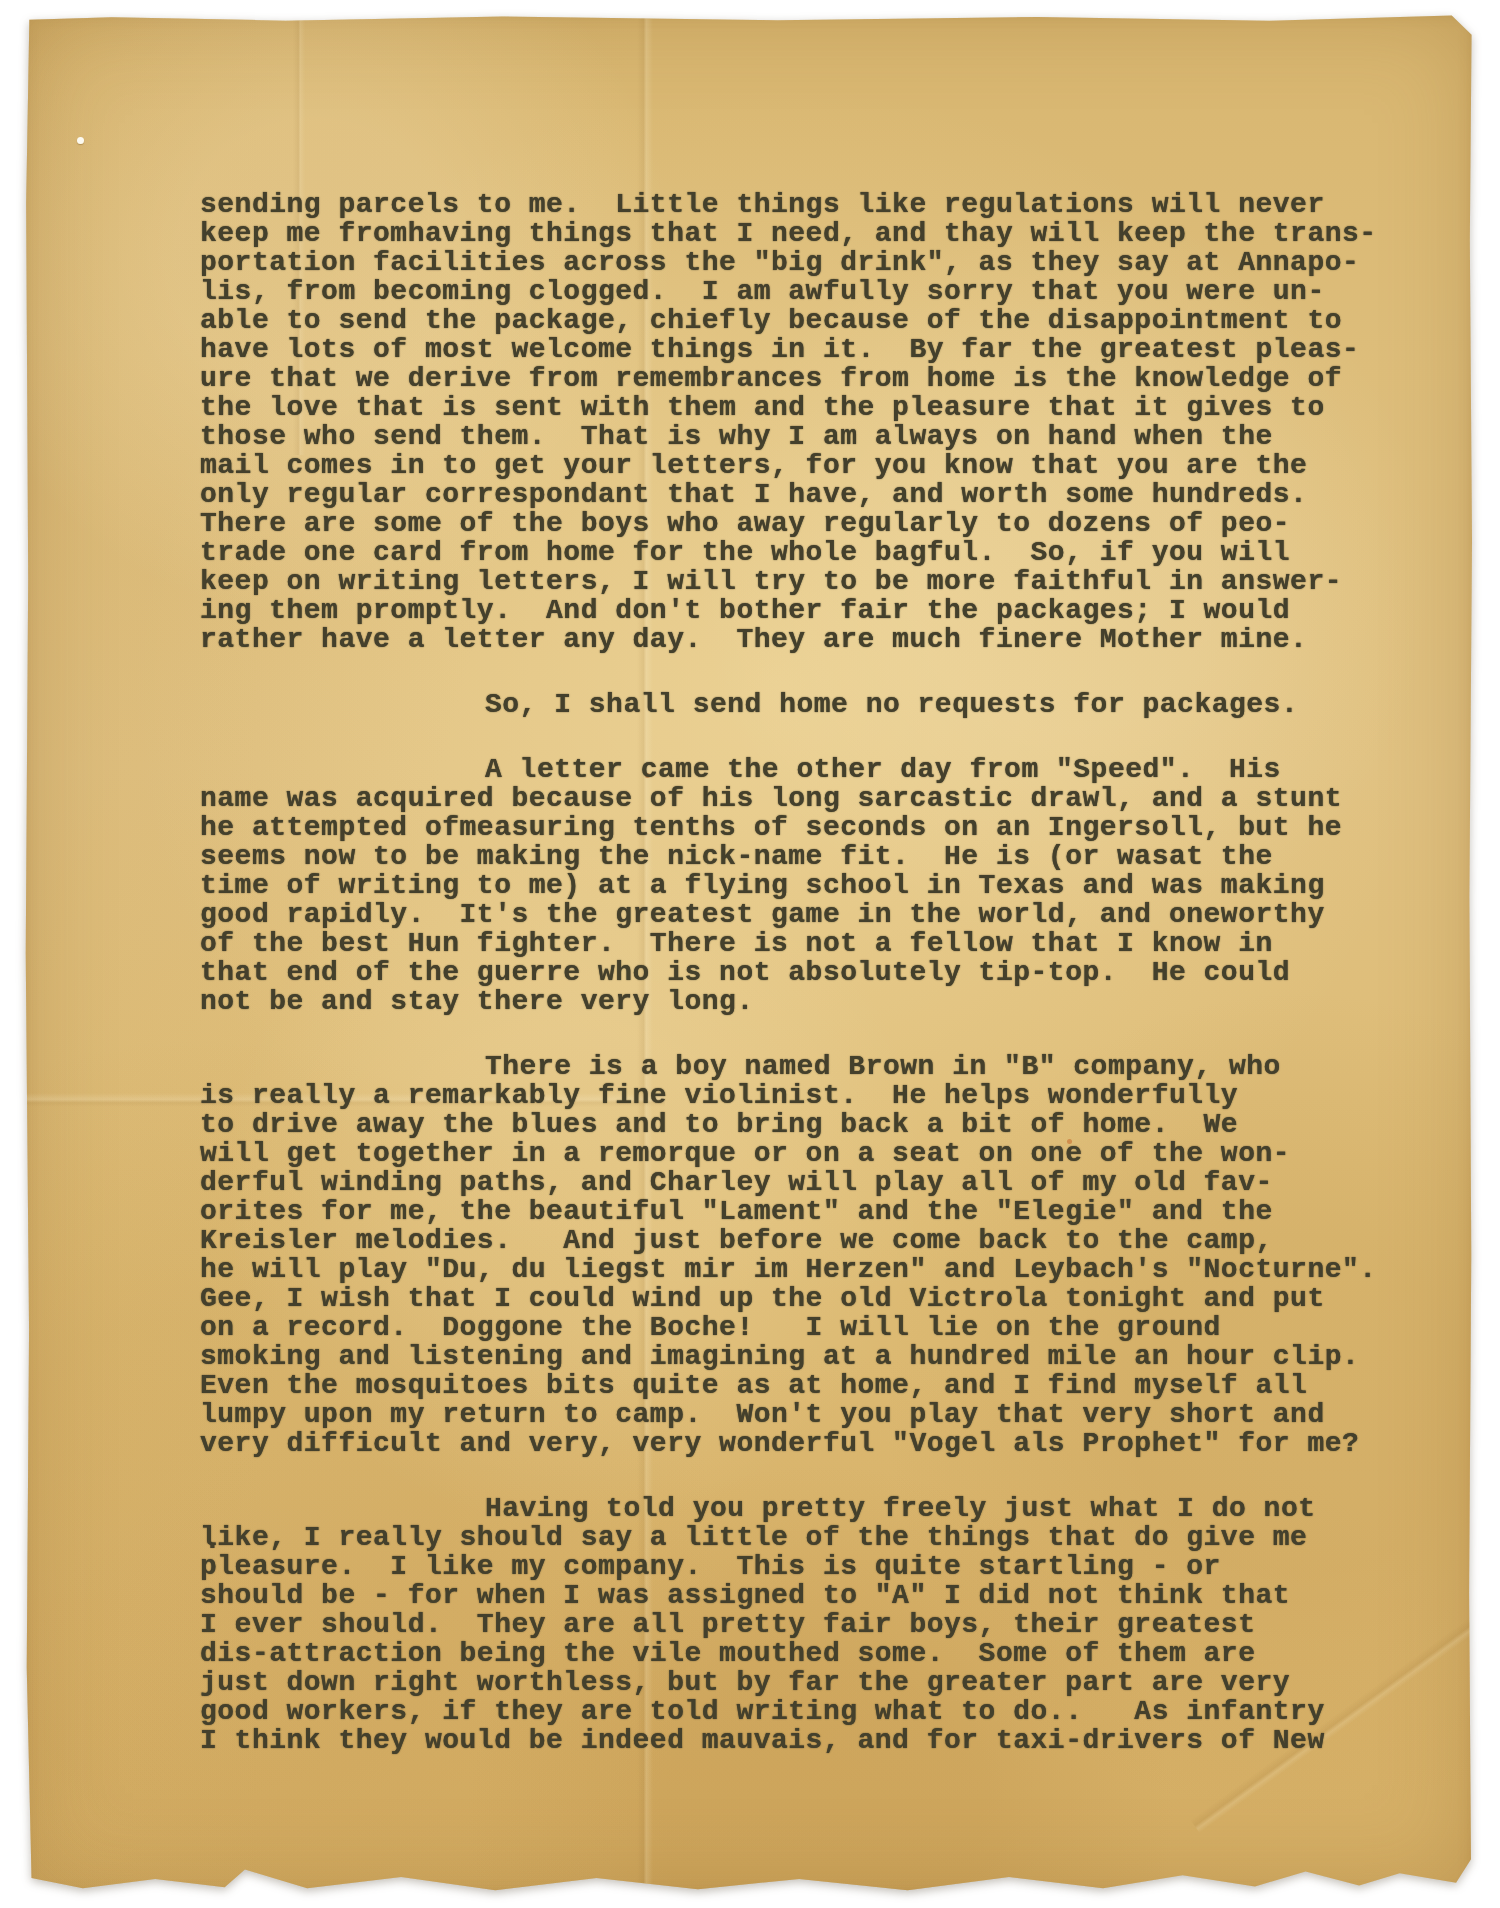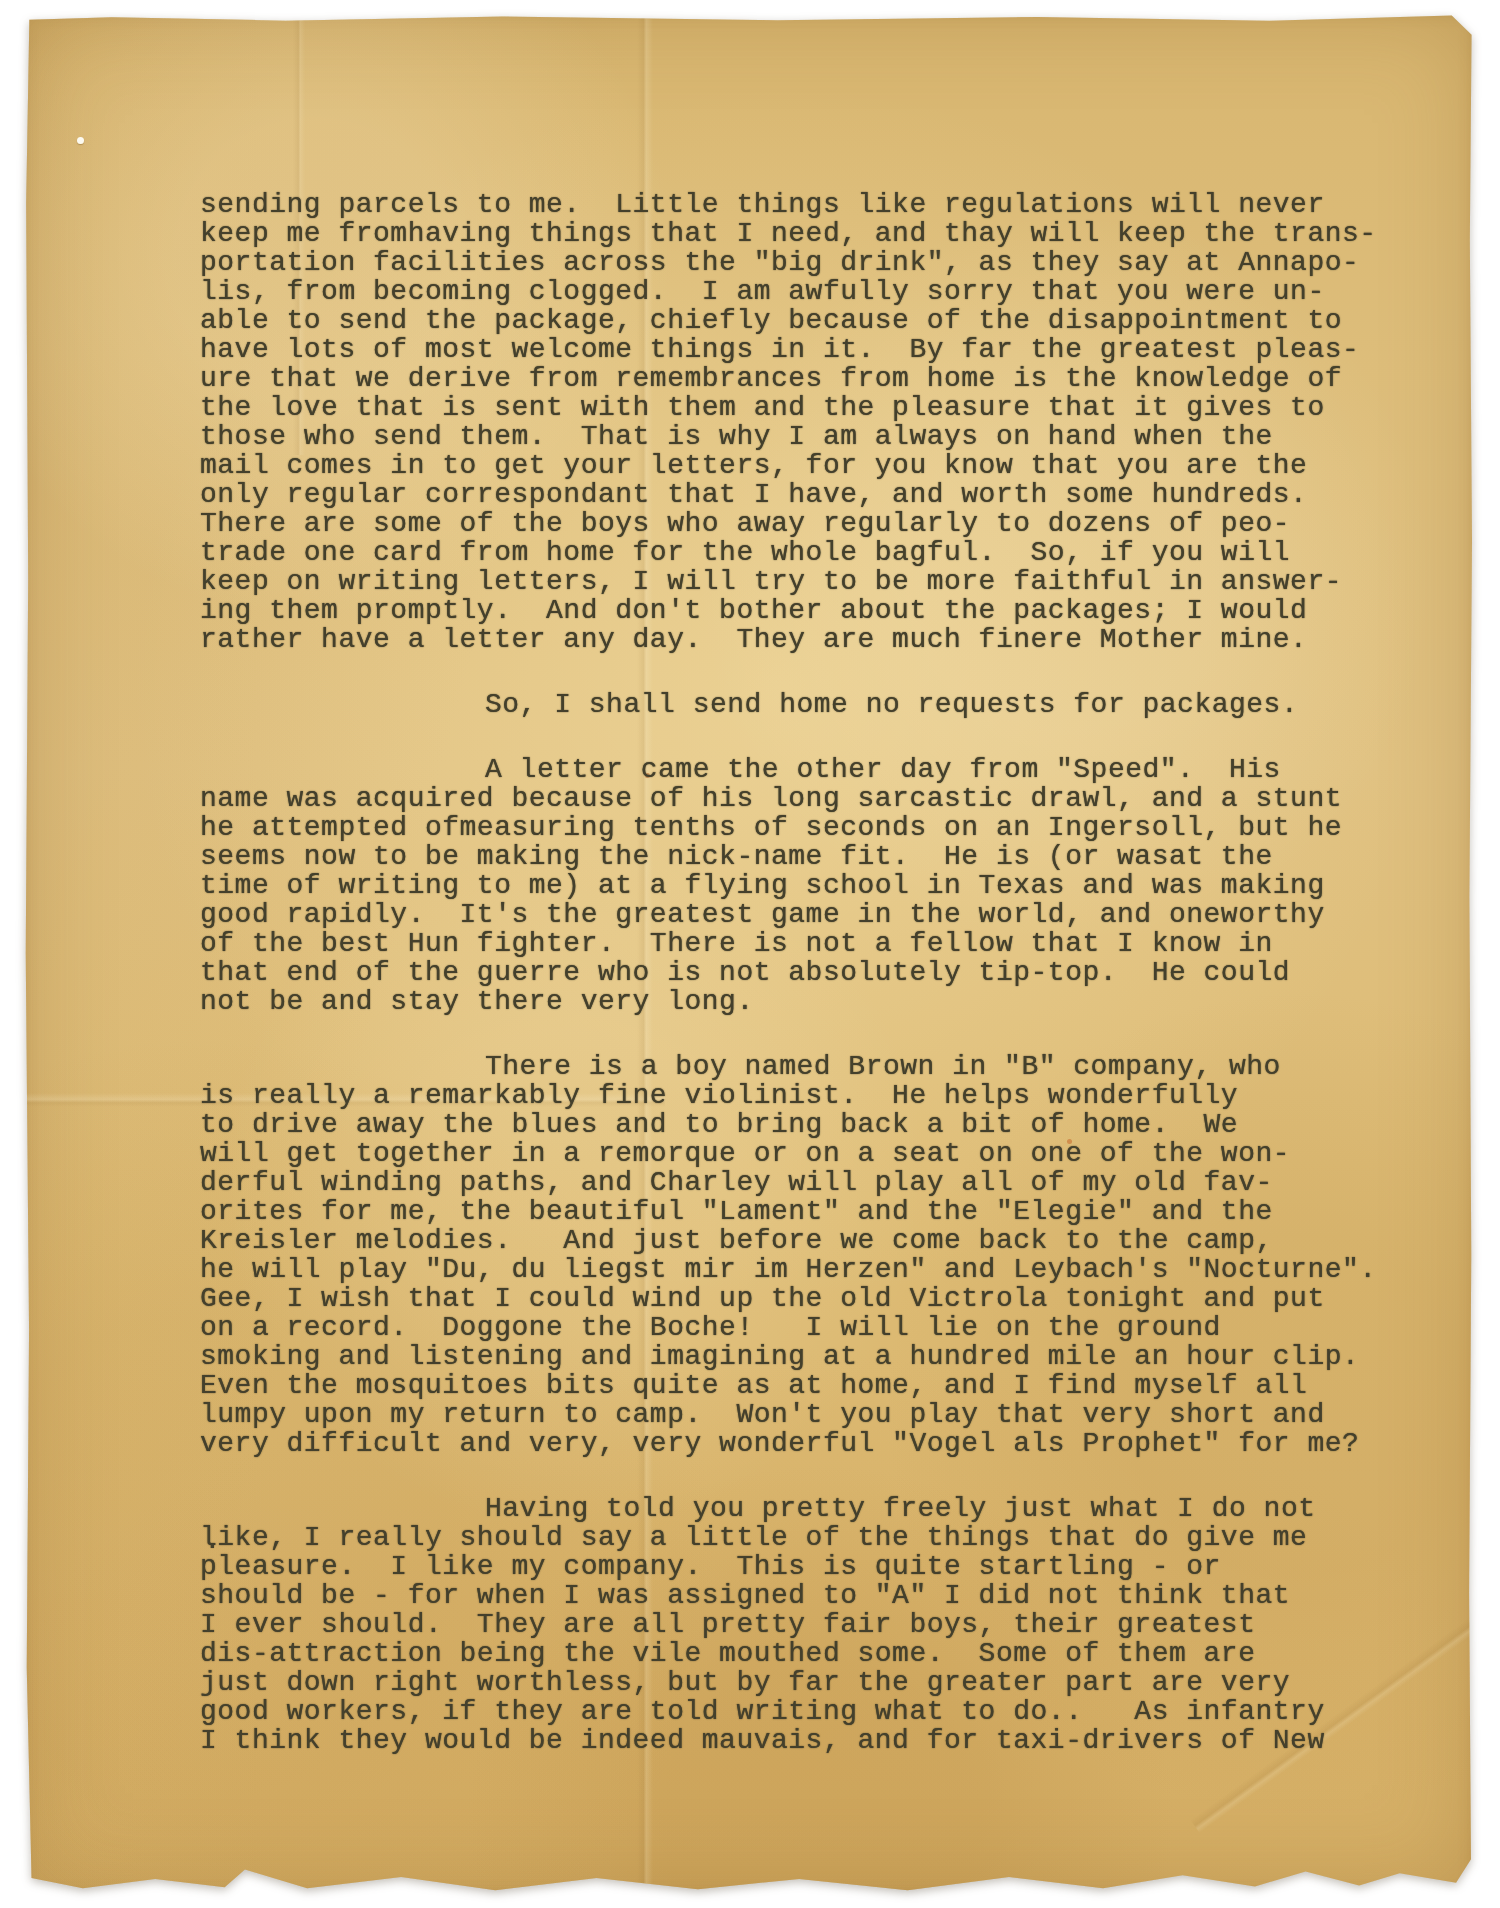--- a/index.html
+++ b/index.html
@@ -39,20 +39,21 @@
     clip-path: polygon(
       0.3% 0.25%, 6% 0.12%, 18% 0.3%, 33% 0.08%, 52% 0.28%, 70% 0.1%, 86% 0.3%,
       98.6% 0.02%, 99.97% 1.05%,
       99.85% 12%, 100% 28%, 99.82% 47%, 99.95% 66%, 99.8% 84%, 99.93% 98.2%,
       98.9% 99.45%, 95% 98.95%, 92.2% 99.6%, 88.5% 98.85%, 85% 99.65%, 80% 99.05%,
       74.5% 99.75%, 68% 99.15%, 61% 99.85%, 53.5% 99.25%, 46.5% 99.8%, 39.5% 99.2%,
       32.5% 99.85%, 26% 99.15%, 19.5% 99.75%, 15.2% 98.75%, 13.8% 99.7%, 9% 99.25%,
       4% 99.75%, 0.45% 99.2%,
       0.12% 88%, 0.28% 70%, 0.05% 50%, 0.22% 30%, 0.08% 10%
     );
+    font-weight: bold;
   }
   .paper-texture {
     position: absolute;
     inset: 0;
     pointer-events: none;
     background:
       radial-gradient(circle at 20% 13%, rgba(255,238,195,0.22) 0 7%, rgba(255,238,195,0) 18%),
       radial-gradient(circle at 72% 30%, rgba(255,242,205,0.16) 0 9%, rgba(255,242,205,0) 22%),
       radial-gradient(circle at 38% 62%, rgba(255,240,200,0.14) 0 10%, rgba(255,240,200,0) 24%),
       radial-gradient(circle at 12% 82%, rgba(178,132,58,0.12) 0 12%, rgba(178,132,58,0) 26%),
@@ -134,21 +135,21 @@
             <div class="line">able to send the package, chiefly because of the disappointment to</div>
             <div class="line">have lots of most welcome things in it.  By far the greatest pleas-</div>
             <div class="line">ure that we derive from remembrances from home is the knowledge of</div>
             <div class="line">the love that is sent with them and the pleasure that it gives to</div>
             <div class="line">those who send them.  That is why I am always on hand when the</div>
             <div class="line">mail comes in to get your letters, for you know that you are the</div>
             <div class="line">only regular correspondant that I have, and worth some hundreds.</div>
             <div class="line">There are some of the boys who away regularly to dozens of peo-</div>
             <div class="line">trade one card from home for the whole bagful.  So, if you will</div>
             <div class="line">keep on writing letters, I will try to be more faithful in answer-</div>
-            <div class="line">ing them promptly.  And don't bother about the packages; I would</div>
+            <div class="line">ing them promptly.  And don't bother fair the packages; I would</div>
             <div class="line">rather have a letter any day.  They are much finere Mother mine.</div>
           </div>
           <div class="para">
             <div class="line indent">So, I shall send home no requests for packages.</div>
           </div>
           <div class="para">
             <div class="line indent">A letter came the other day from "Speed".  His</div>
             <div class="line">name was acquired because of his long sarcastic drawl, and a stunt</div>
             <div class="line">he attempted ofmeasuring tenths of seconds on an Ingersoll, but he</div>
             <div class="line">seems now to be making the nick-name fit.  He is (or wasat the</div>

